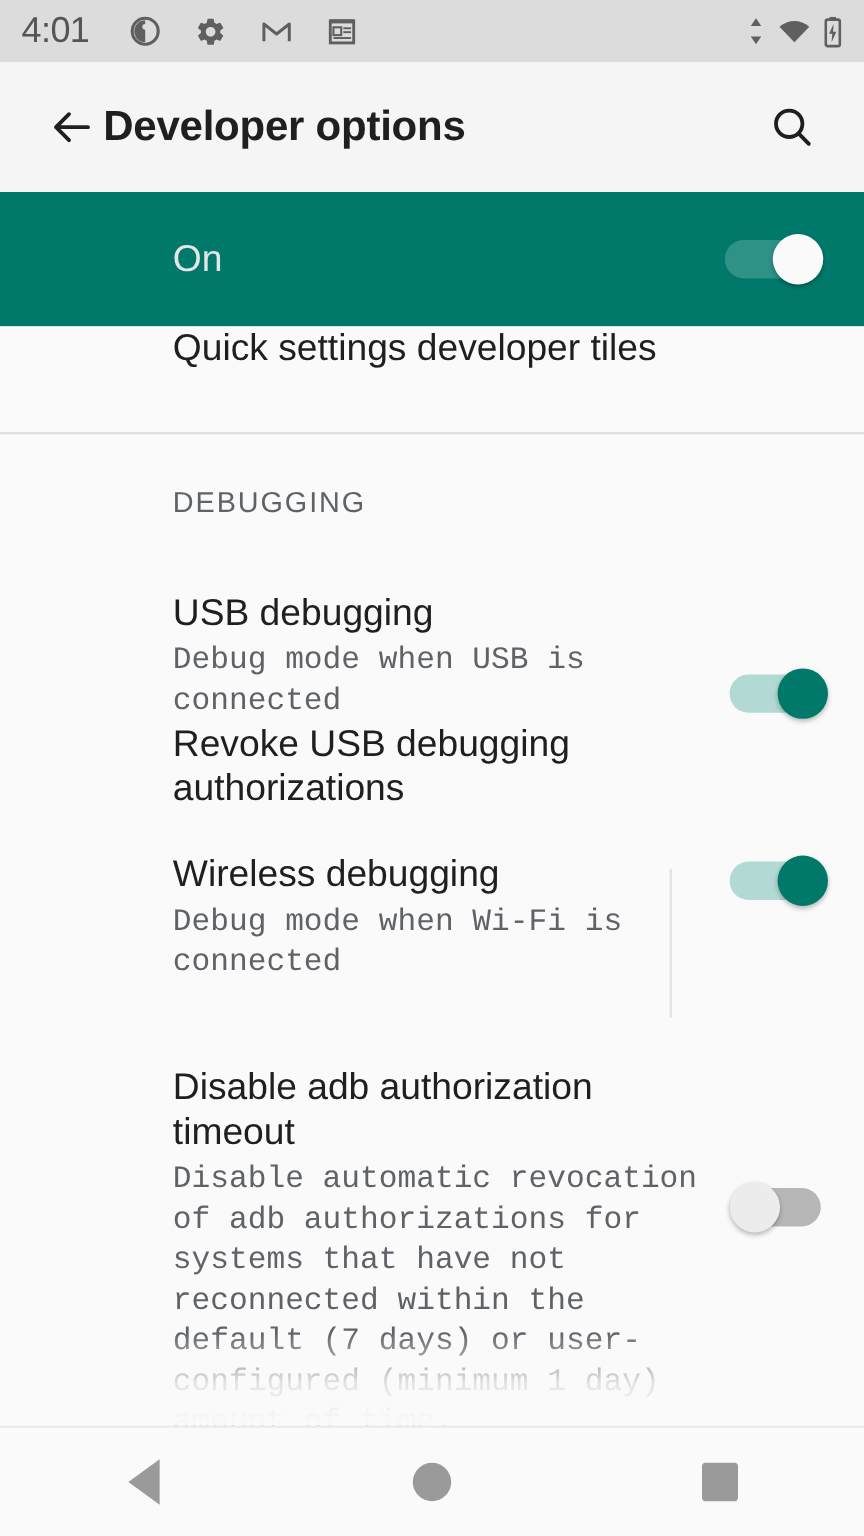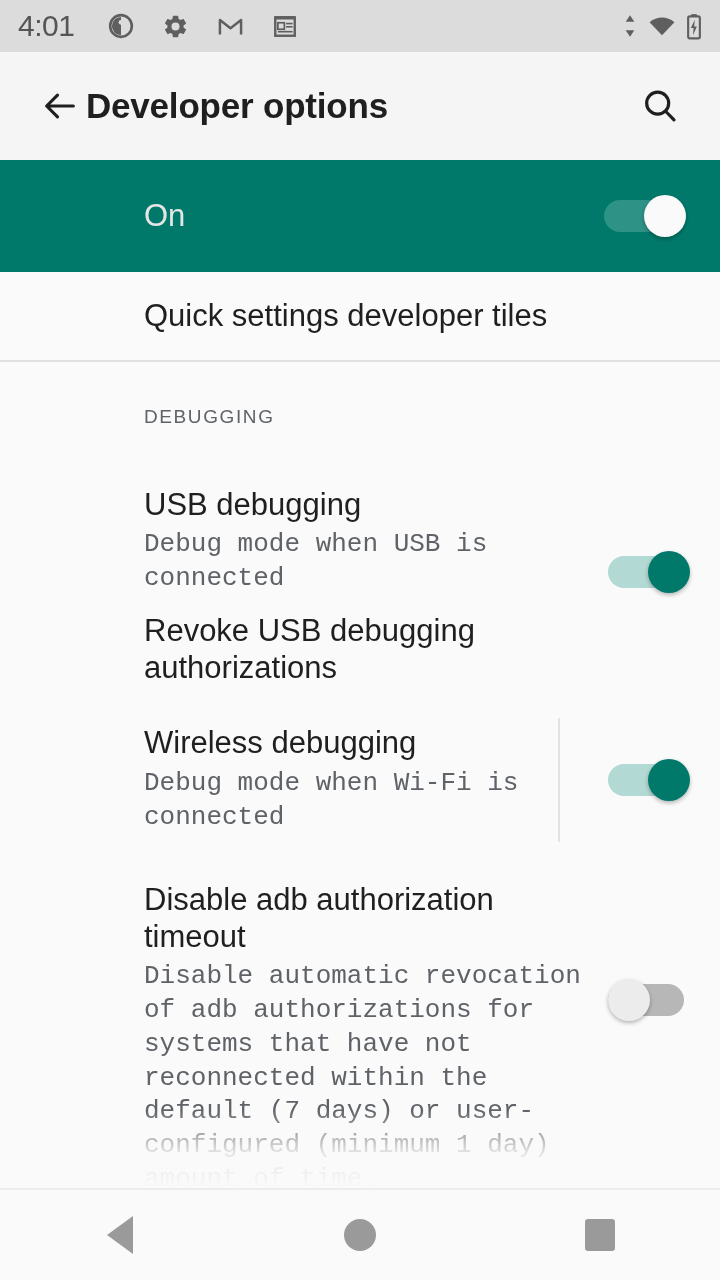--- a/index.html
+++ b/index.html
@@ -133,21 +133,20 @@
     position: absolute;
     top: 272px; left: 0;
     width: 720px;
     height: 1008px;
     background: #fafafa;
   }
 
   .row {
     position: relative;
     display: flex;
-    align-items: center;
     padding: 0 28px 0 144px;
     min-height: 88px;
   }
   .row-texts { flex: 1; padding-right: 18px; }
   .row-title {
     font-size: 31px;
     color: #1f1f1f;
     line-height: 1.18;
   }
   .row-subtitle {
@@ -159,21 +158,21 @@
   }
 
   .divider {
     height: 2px;
     background: #e0e0e0;
     width: 100%;
   }
 
   .section-header {
     padding: 44px 28px 20px 144px;
-    font-size: 19px;
+    font-size: 24px;
     letter-spacing: 1.6px;
     color: #5f6368;
     font-weight: 400;
   }
 
   .vdivider {
     position: absolute;
     left: 558px;
     top: 14px;
     bottom: 14px;

